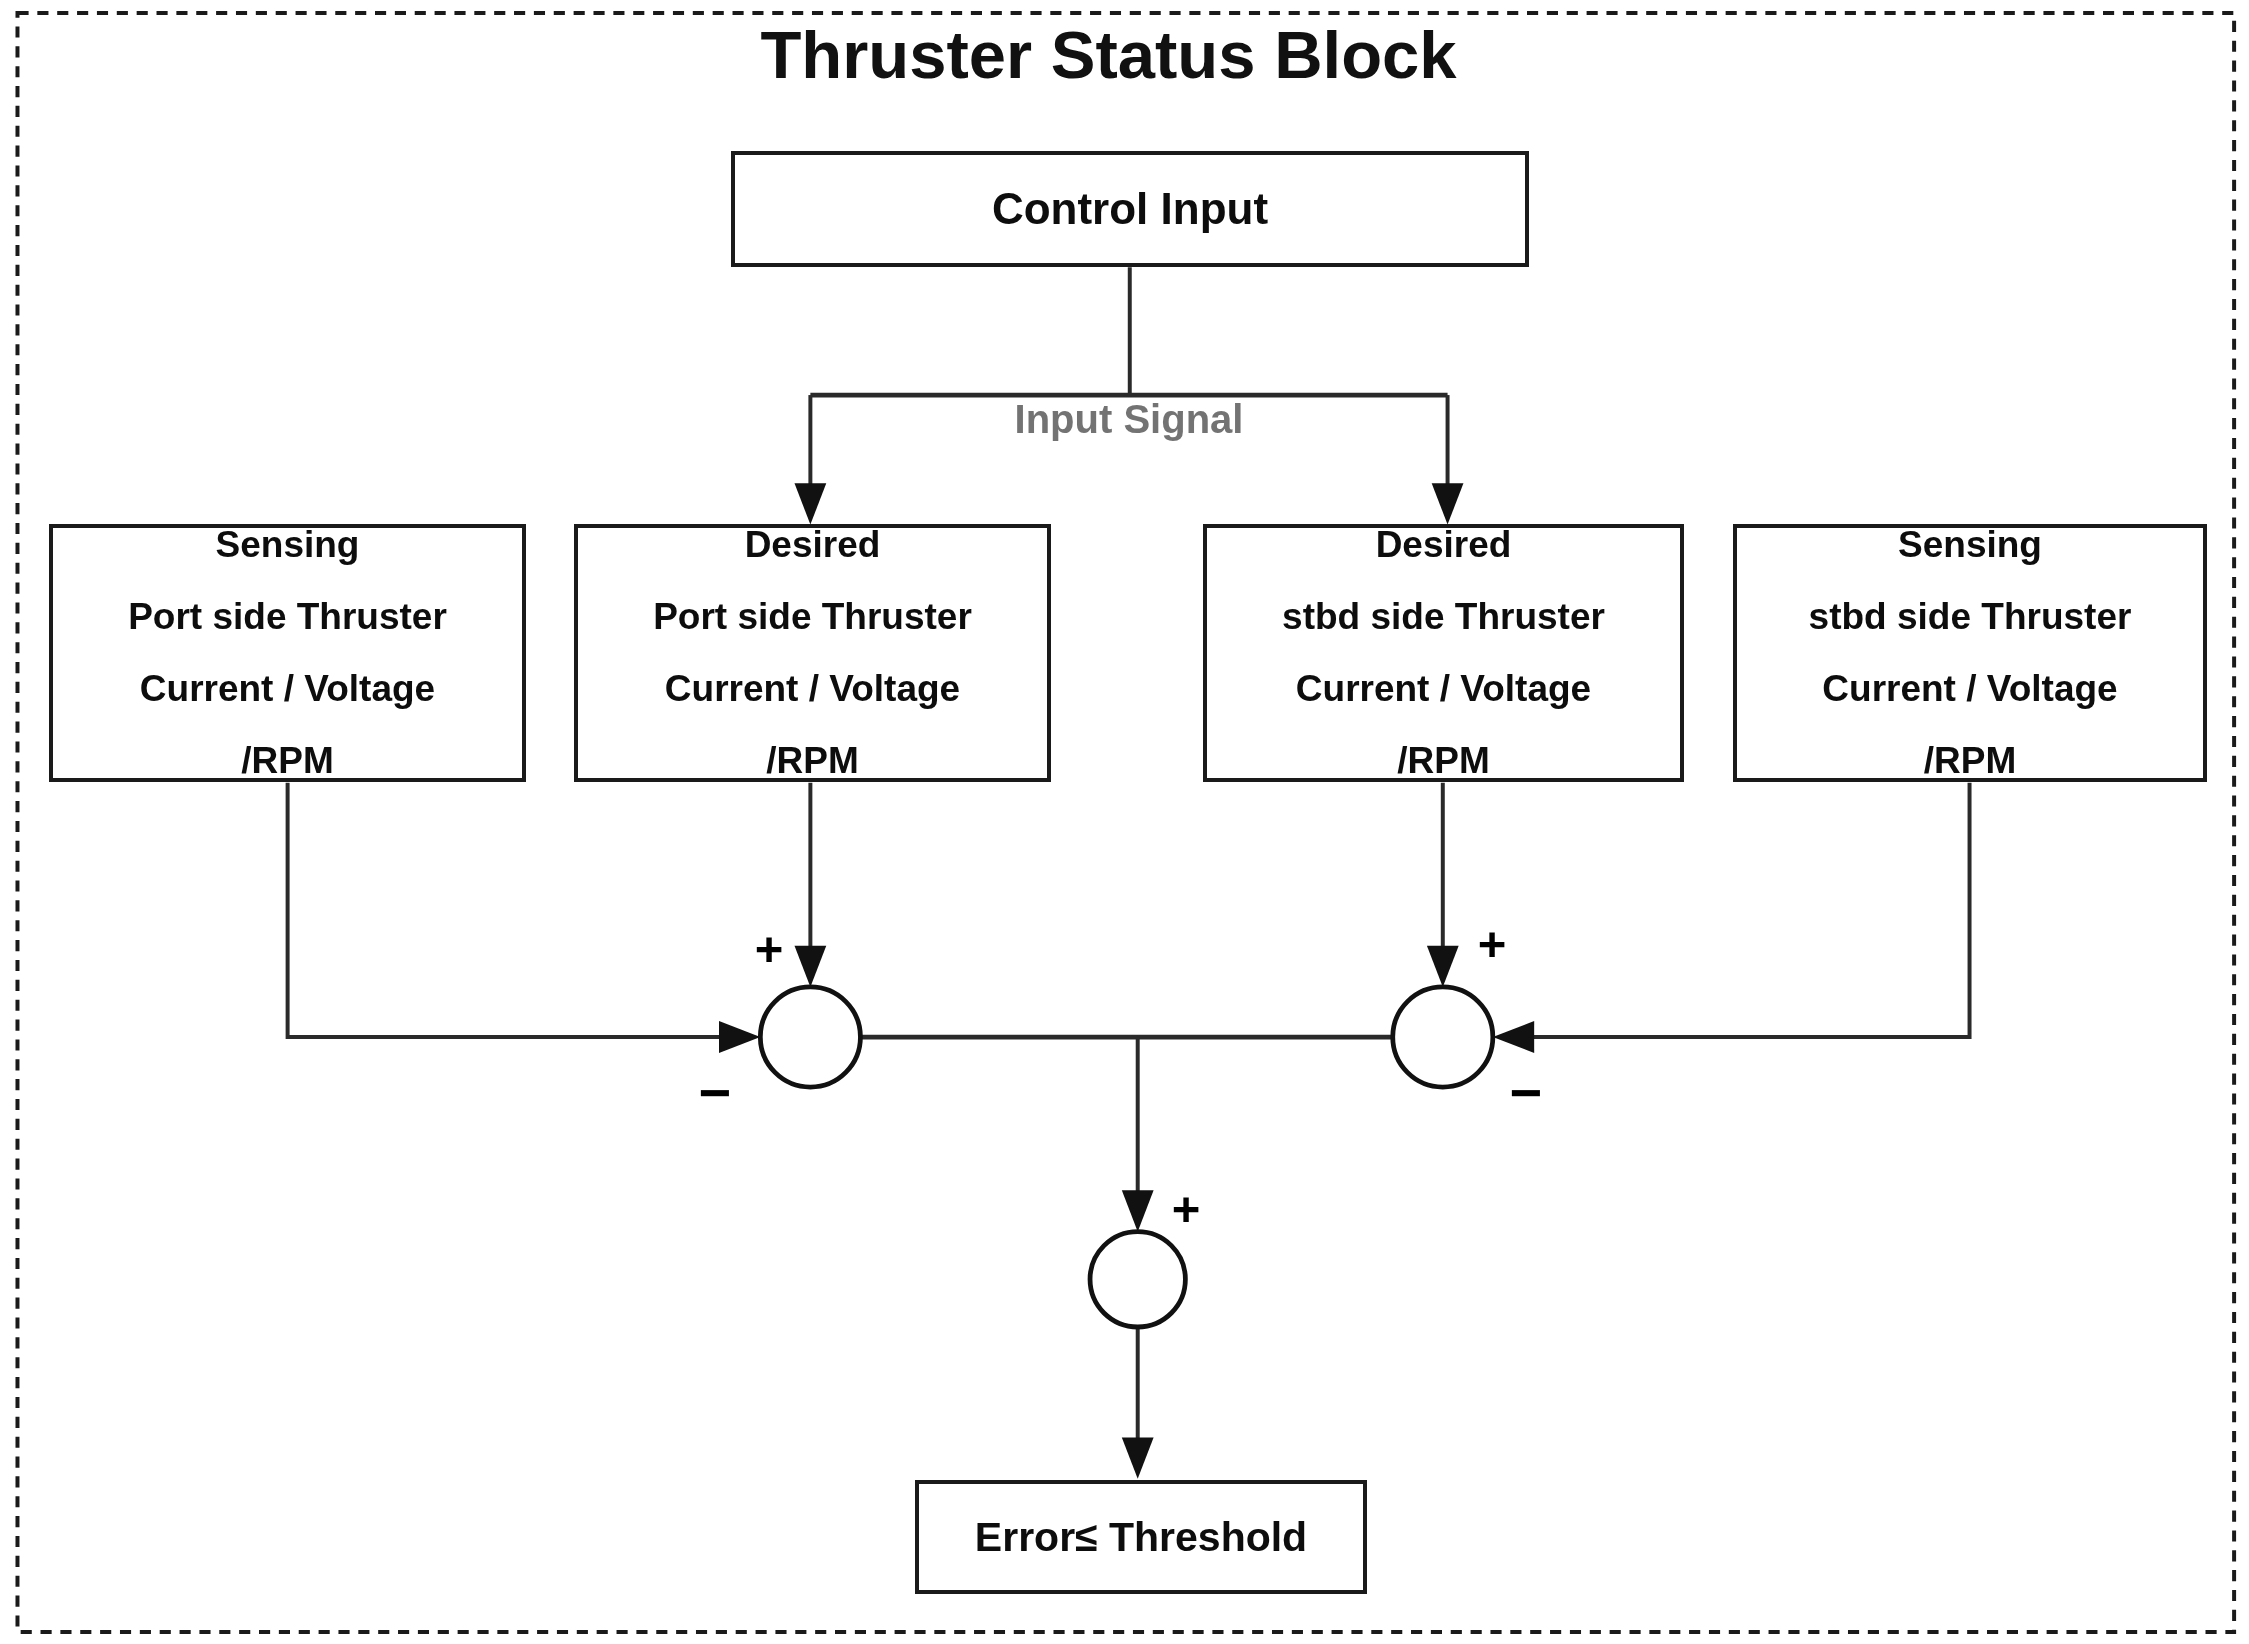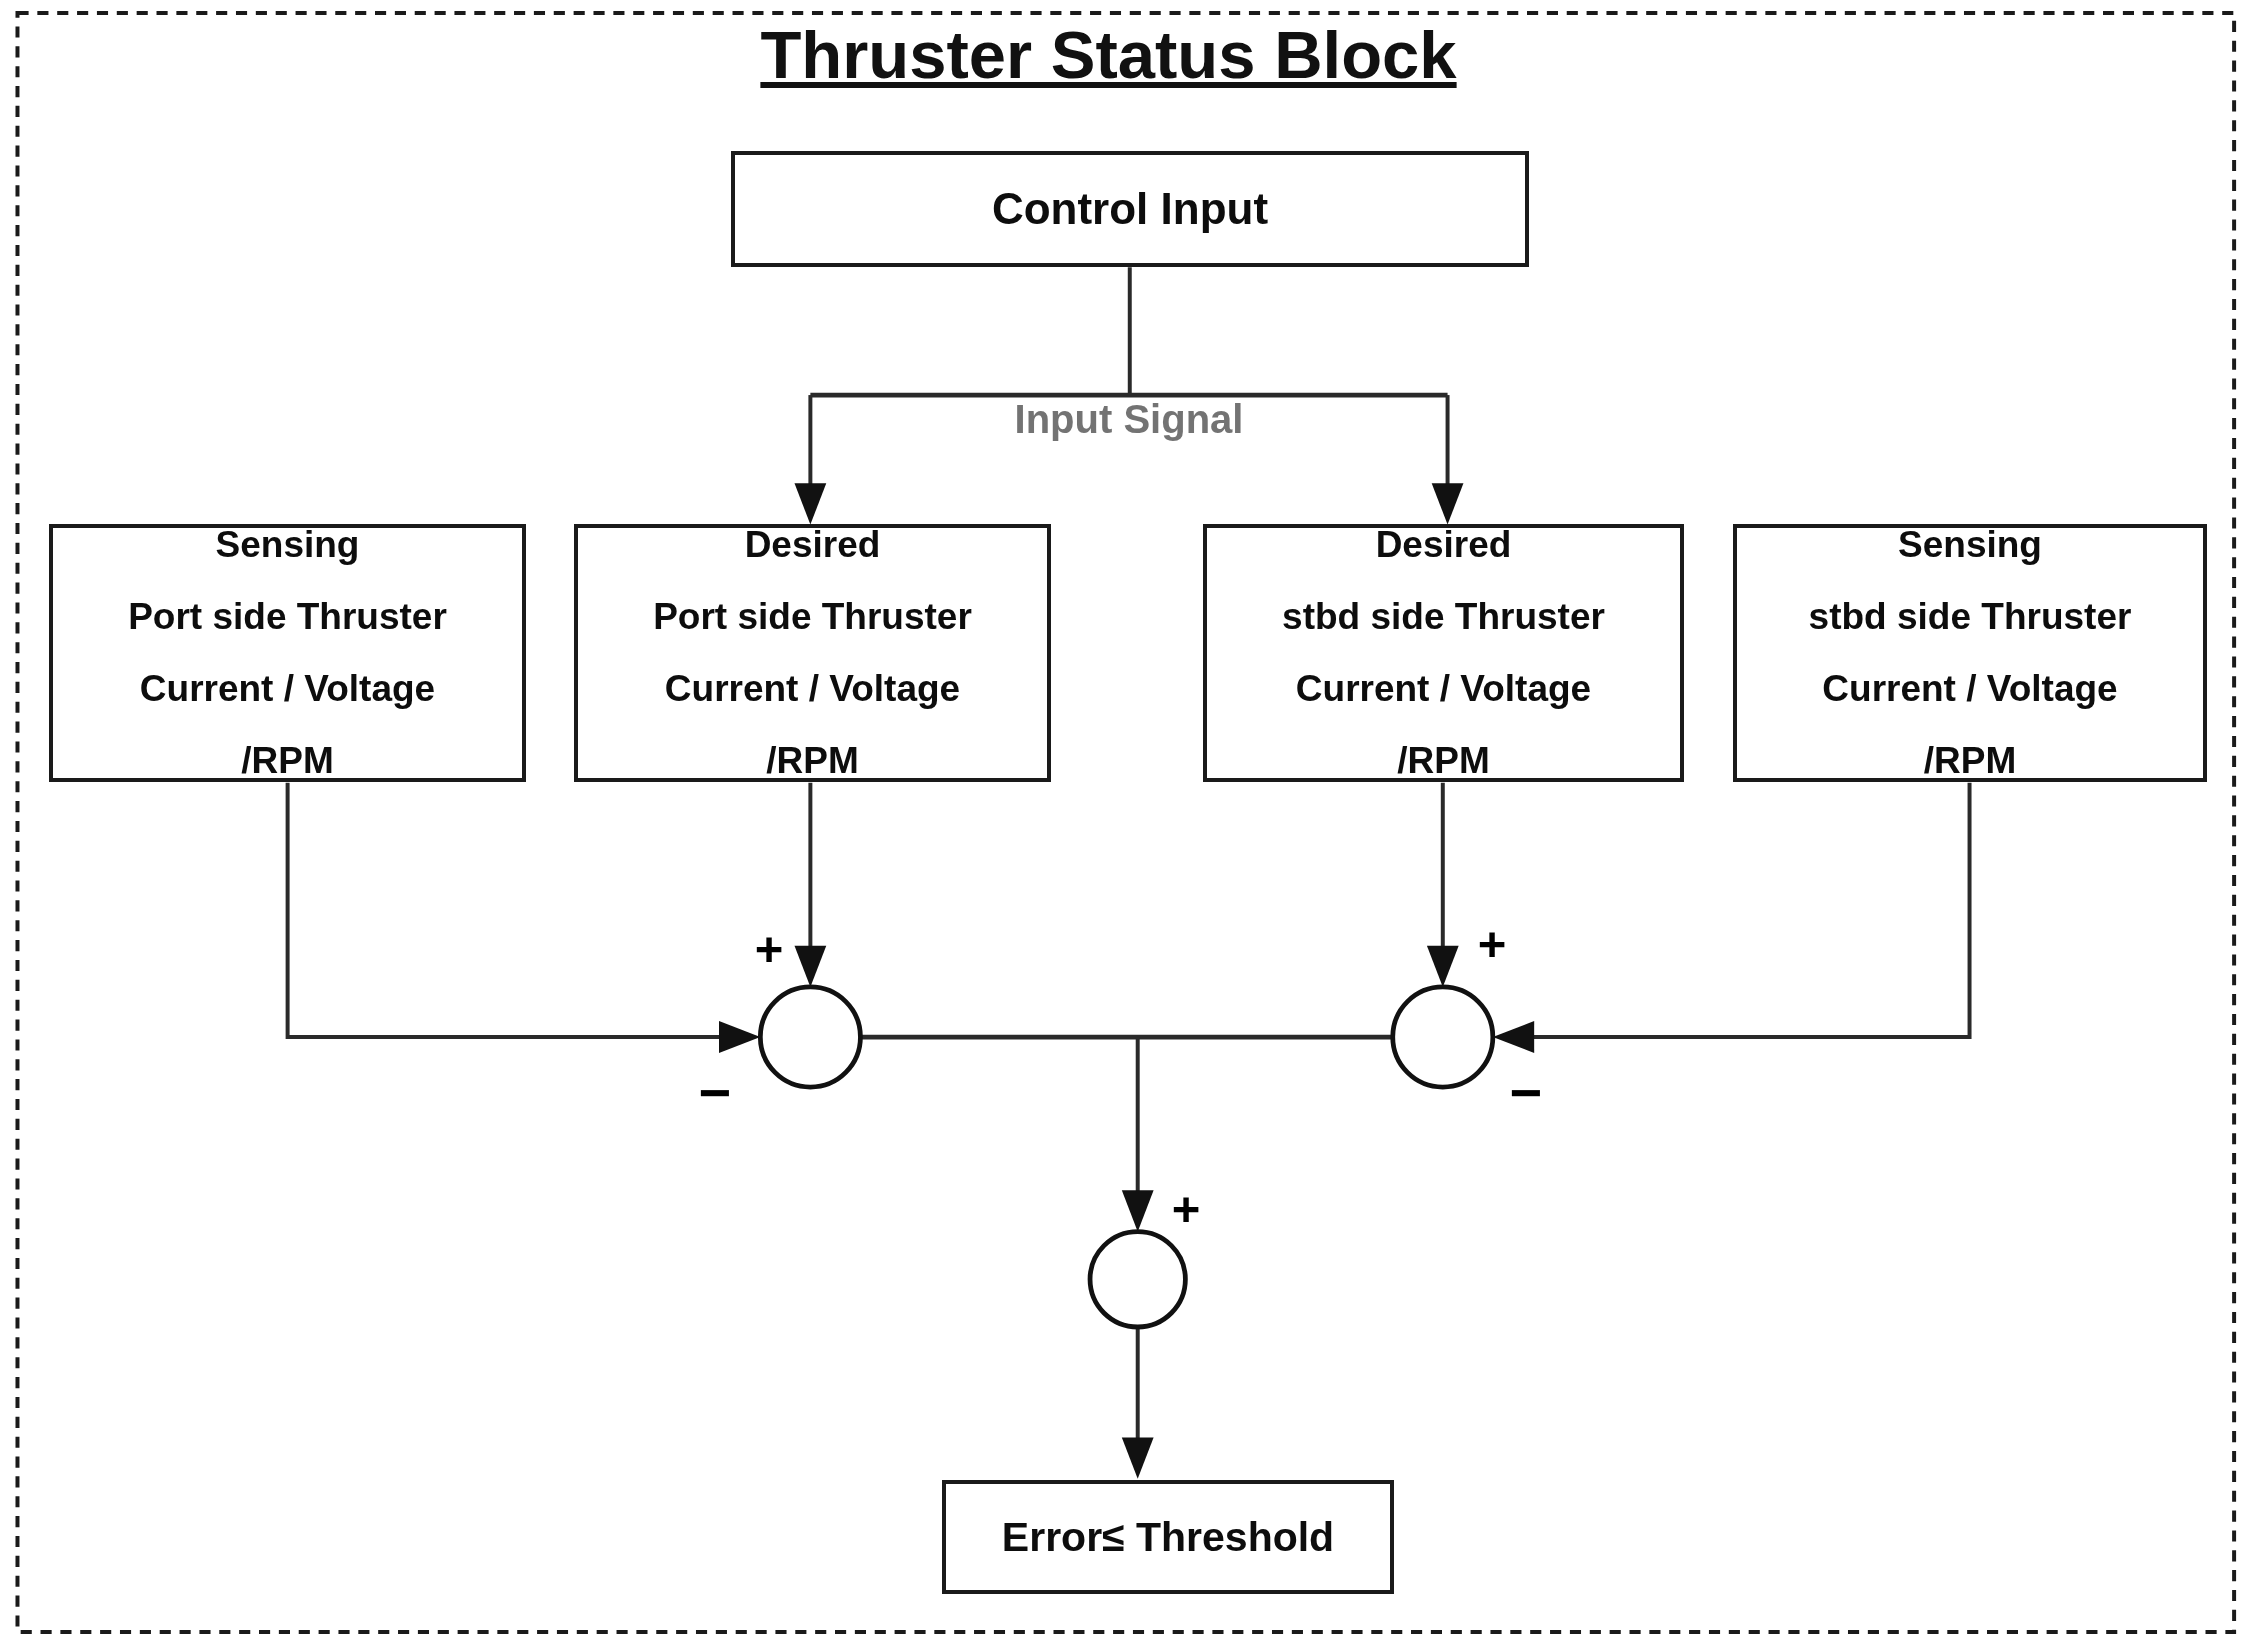--- a/index.html
+++ b/index.html
@@ -8,32 +8,32 @@
     width:2250px;height:1645px;
     background:#ffffff;
     font-family:"Liberation Sans","DejaVu Sans",sans-serif;
     font-weight:700;
     color:#0d0d0d;
     overflow:hidden;
   }
   .wires{position:absolute;left:0;top:0;width:2250px;height:1645px;}
   .title{
     position:absolute;left:0;top:16px;width:2217px;
-    text-align:center;font-size:67px;letter-spacing:0px;color:#111;text-decoration:underline;
+    text-align:center;font-size:67px;letter-spacing:0px;color:#111;
   }
   .node{
     position:absolute;
     background:#ffffff;
     border:4.8px solid #1a1a1a;
     display:flex;align-items:center;justify-content:center;
     text-align:left;
     box-sizing:border-box;
   }
   .control-box{left:731px;top:151px;width:798px;height:116px;font-size:44px;}
-  .error-box{left:915px;top:1480px;width:452px;height:114px;font-size:41px;margin-left:27px;}
+  .error-box{left:915px;top:1480px;width:452px;height:114px;font-size:41px;}
   .proc-box{
     top:524px;height:258px;border-width:4px;
     font-size:37px;line-height:64px;
     flex-direction:column;
     gap:8px;
   }
   .proc-box .bline{display:block;white-space:nowrap;}
   .pb1{left:49px;width:477px;}
   .pb2{left:574px;width:477px;}
   .pb3{left:1203px;width:481px;}

